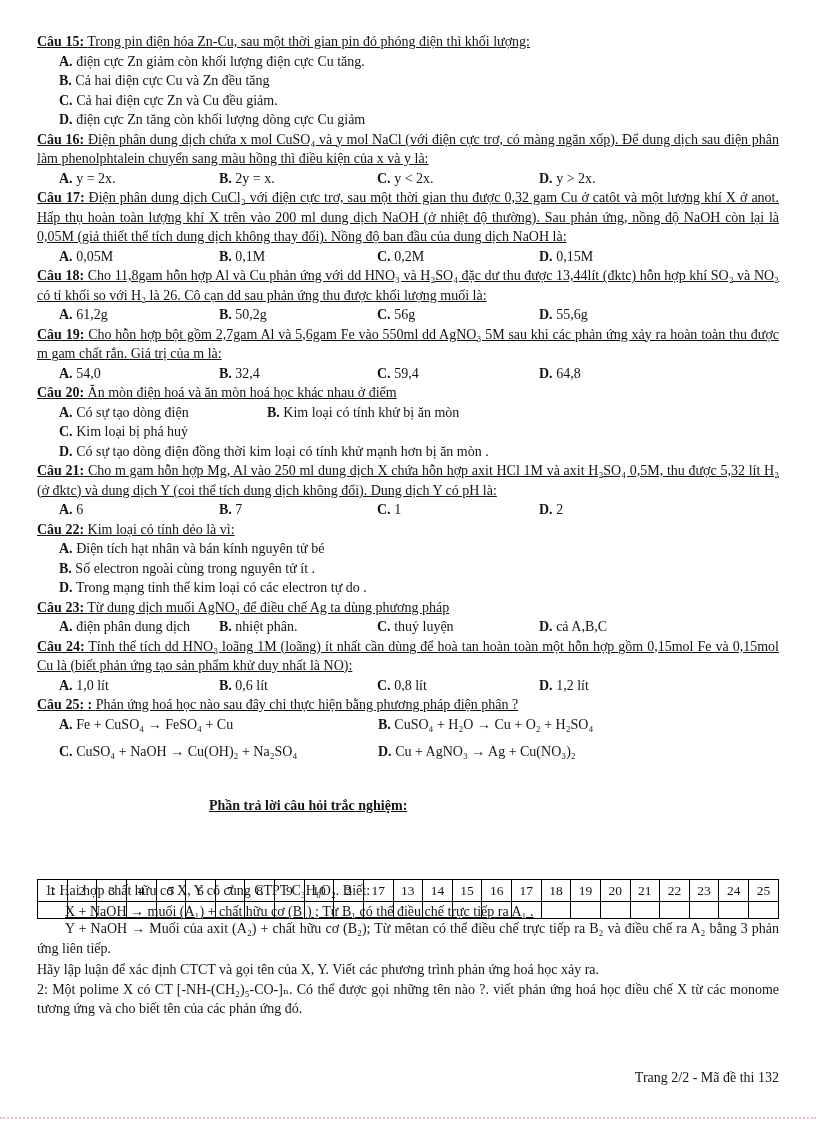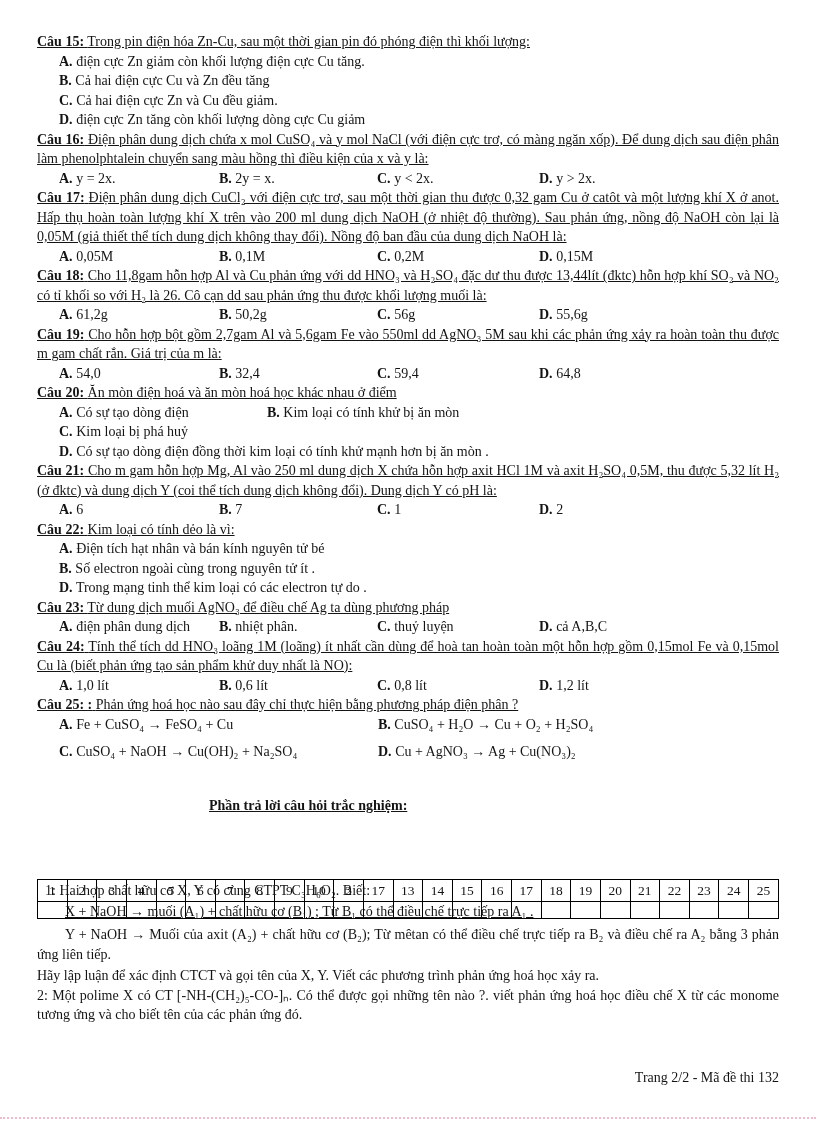--- a/index.html
+++ b/index.html
@@ -29,21 +29,21 @@
   }
   table.answer-grid td{
     border:1px solid #000;text-align:center;vertical-align:middle;
     font-size:13.5px;padding:0;
   }
   tr.num-row td{height:21px;}
   tr.blank-row td{height:16px;}
   .overlay-line{position:absolute;white-space:nowrap;background:transparent;}
   .overlay-1{top:2px;left:8px;}
   .overlay-2{top:23px;left:28px;text-decoration:underline;}
-  .essay{margin-top:6px;font-family:Liberation Serif, serif;}
+  .essay{margin-top:0;}
   .essay-p1{text-indent:28px;text-align:justify;}
   .essay-p2{text-align:justify;margin-top:2px;}
   .essay-p3{text-align:justify;}
   .footer{
     position:absolute;right:37px;top:1068px;font-size:14px;
   }
   .page-break-line{
     position:absolute;left:0;bottom:4px;width:816px;height:0;
     border-top:2px dotted #eebccd;
   }

